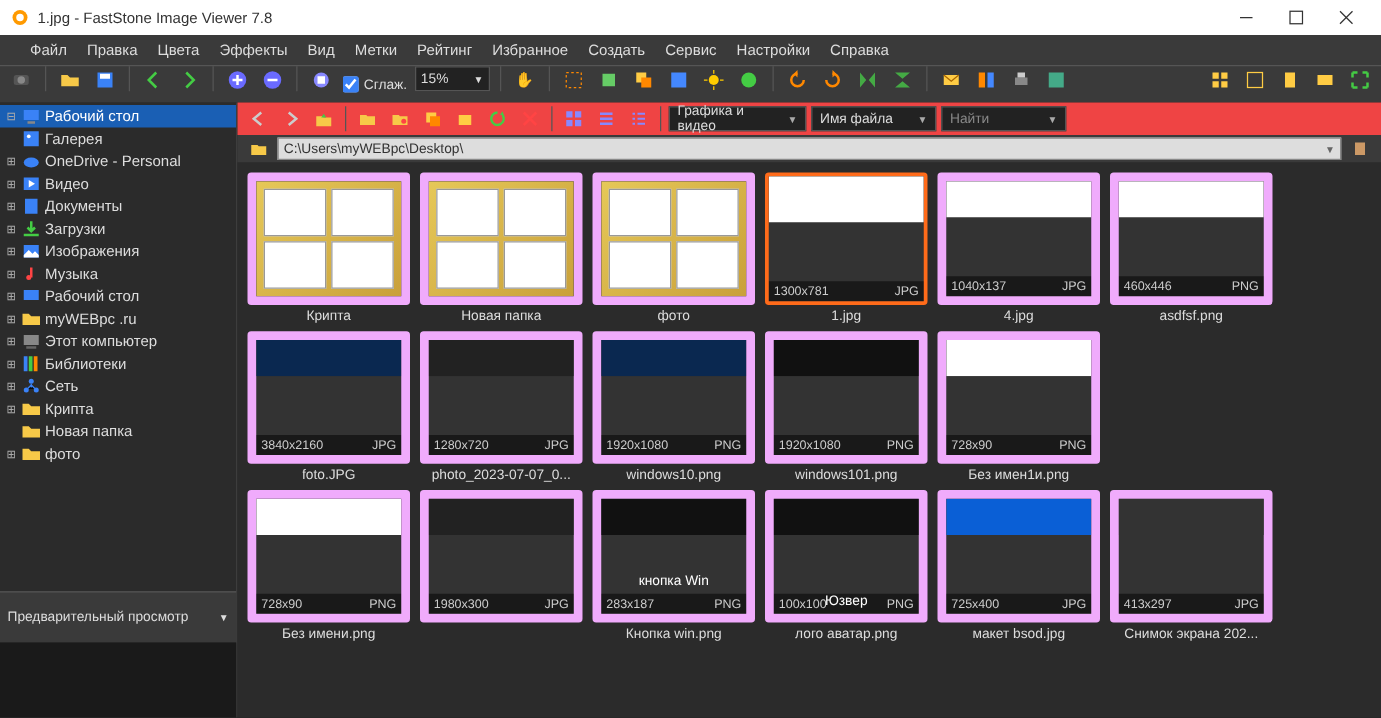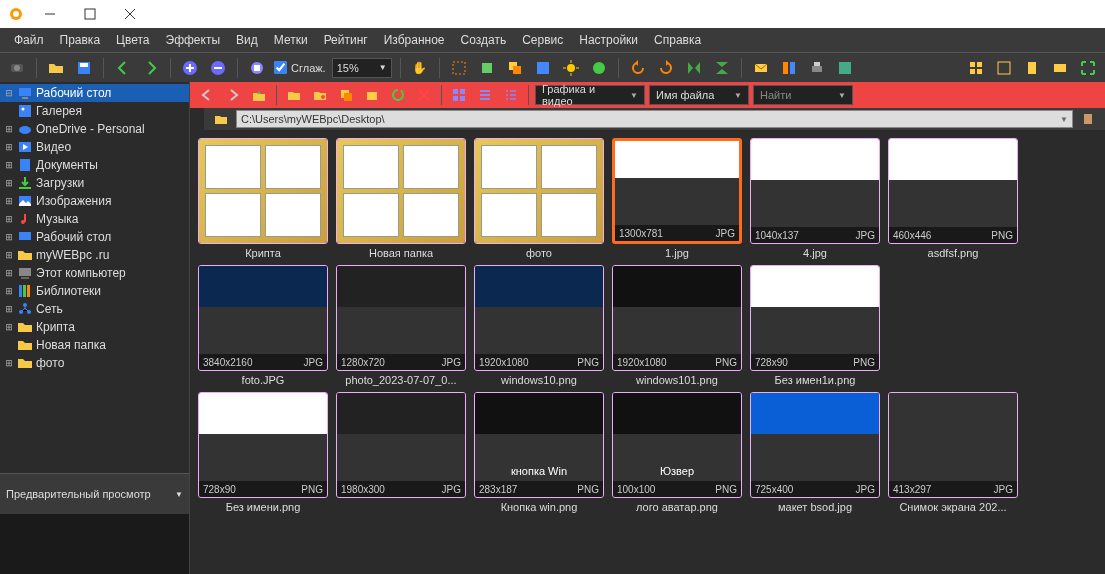--- a/index.html
+++ b/index.html
@@ -2,64 +2,65 @@
 <html><head>
 <meta charset="utf-8">
 <style>
 * { margin: 0; padding: 0; box-sizing: border-box; font-family: "Segoe UI", Tahoma, sans-serif; }
 body { width: 1105px; height: 574px; background: #2b2b2b; overflow: hidden; font-size: 12px; color: #ddd; }
 .titlebar { height: 28px; background: #fff; display: flex; align-items: center; padding: 0 8px; color: #333; }
 .titlebar .logo { width: 16px; height: 16px; margin-right: 6px; }
 .titlebar .title { flex: 1; font-size: 12px; }
 .titlebar .winbtn { width: 40px; height: 28px; display: flex; align-items: center; justify-content: center; cursor: pointer; }
 .titlebar .winbtn svg { width: 12px; height: 12px; }
-.menubar { height: 24px; background: #3a3a3a; display: flex; align-items: center; padding: 0 6px; }
+.menubar { height: 24px; background: #3a3a3a; display: flex; align-items: center; padding: 0 16px; }
 .menubar .menuitem { padding: 3px 8px; cursor: pointer; font-size: 12px; }
-.toolbar1 { height: 30px; background: #3a3a3a; border-top: 1px solid #555; display: flex; align-items: center; padding: 11px 6px; gap: 6px; }
+.toolbar1 { height: 30px; background: #3a3a3a; border-top: 1px solid #555; display: flex; padding: 0 6px; gap: 6px; }
 .toolbar1 .right { margin-left: auto; display: flex; gap: 6px; }
 .tbtn { width: 22px; height: 22px; display: flex; align-items: center; justify-content: center; cursor: pointer; border-radius: 2px; }
 .sep { width: 1px; height: 20px; background: #555; margin: 0 2px; }
 .cb { display: flex; align-items: center; gap: 4px; font-size: 11px; }
 .cb input { accent-color: #3a82f7; }
 .zoomsel { background: #222; color: #ddd; border: 1px solid #555; width: 60px; height: 20px; display: flex; align-items: center; padding: 0 4px; font-size: 11px; justify-content: space-between; }
 .mainwrap { display: flex; height: calc(100% - 82px); }
 .sidebar { width: 190px; background: #2b2b2b; border-right: 1px solid #444; display: flex; flex-direction: column; }
 .tree { flex: 1; overflow: auto; padding: 2px 0; }
 .treeitem { display: flex; align-items: center; padding: 1px 4px; cursor: pointer; font-size: 12px; gap: 3px; white-space: nowrap; }
 .treeitem.sel { background: #1a5fb4; color: #fff; }
 .treeexp { width: 10px; font-size: 9px; color: #aaa; display: flex; justify-content: center; }
 .treeicon { width: 16px; height: 16px; display: flex; align-items: center; justify-content: center; }
 .preview-header { background: #3a3a3a; padding: 14px 6px; font-size: 11px; border-top: 1px solid #555; display:flex; justify-content:space-between; align-items:center; }
 .preview-body { flex: 0 0 60px; background: #1a1a1a; }
 .content { flex: 1; display: flex; flex-direction: column; background: #2b2b2b; }
 .toolbar2 { height: 26px; background: #ef4444; display: flex; align-items: center; padding: 0 6px; gap: 4px; }
 .dropdown { background: #222; color: #ddd; border: 1px solid #555; height: 20px; display: flex; align-items: center; padding: 0 6px; font-size: 11px; gap: 8px; justify-content: space-between; }
 .dropdown .arrow { font-size: 8px; color: #aaa; }
-.pathbar { height: 22px; background: #3a3a3a; display: flex; align-items: center; padding: 0 6px; gap: 4px; margin-left: 14px; }
+.pathbar { height: 22px; background: #3a3a3a; display: flex; align-items: center; padding: 0 6px; gap: 4px; }
 .pathinput { flex: 1; background: #ddd; color: #333; border: 1px solid #888; height: 18px; padding: 0 4px; font-size: 11px; display: flex; align-items: center; justify-content: space-between; }
 .thumbs { flex: 1; overflow: auto; padding: 8px; background: #2b2b2b; }
 .thumbrow { display: flex; gap: 8px; margin-bottom: 6px; }
 .thumb { width: 130px; display: flex; flex-direction: column; align-items: center; }
-.thumbbox { width: 130px; height: 106px; border: 1px solid #f0abfc; border-radius: 3px; background: #333; display: flex; flex-direction: column; position: relative; overflow: hidden; }
+.thumbbox { width: 130px; height: 106px; border: 7px solid #f0abfc; border-radius: 3px; background: #333; display: flex; flex-direction: column; position: relative; overflow: hidden; }
 .thumbbox.sel { border: 3px solid #ff6b1a; }
 .thumbimg { flex: 1; display: flex; align-items: center; justify-content: center; overflow: hidden; }
 .thumbmeta { height: 16px; background: rgba(0,0,0,0.5); display: flex; justify-content: space-between; padding: 0 4px; font-size: 10px; color: #ccc; align-items: center; margin-top: 47px; }
 .folderthumb { background: linear-gradient(135deg,#e6c858,#c9a03a); flex: 1; display: grid; grid-template-columns: 1fr 1fr; grid-template-rows: 1fr 1fr; gap: 4px; padding: 6px; }
 .folderthumb > div { background: #fff; border: 1px solid #999; }
 .thumbname { font-size: 11px; color: #ddd; margin-top: 3px; max-width: 130px; overflow: hidden; text-overflow: ellipsis; white-space: nowrap; text-align: center; }
 .fakeimg { width: 100%; height: 100%; display: flex; align-items: center; justify-content: center; }
 </style>
 </head>
 <body>
 
 <div class="titlebar">
   <svg class="logo" viewBox="0 0 16 16">
       <circle cx="8" cy="8" r="6" fill="#ff9a00"></circle>
       <circle cx="8" cy="8" r="3" fill="#fff"></circle>
     </svg>
+  <div class="title">1.jpg  -  FastStone Image Viewer 7.8</div>
   <div class="winbtn">
       <svg viewBox="0 0 12 12">
         <line x1="1" y1="6" x2="11" y2="6" stroke="#333" stroke-width="1"></line>
       </svg>
     </div>
   <div class="winbtn">
       <svg viewBox="0 0 12 12">
         <rect x="1" y="1" width="10" height="10" fill="none" stroke="#333" stroke-width="1"></rect>
       </svg>
     </div>
@@ -701,21 +702,21 @@
                 <span>PNG</span>
               </div>
             </div>
             <div class="thumbname">Кнопка win.png</div>
           </div>
           <div class="thumb">
             <div class="thumbbox">
               <div class="thumbimg">
                 <div class="fakeimg" style="background:#111"></div>
               </div>
-              <div style="position:absolute;bottom:20px;width:100%;text-align:center;color:#fff;font-size:11px">Юзвер</div>
+              <div style="position:absolute;bottom:4px;width:100%;text-align:center;color:#fff;font-size:11px">Юзвер</div>
               <div class="thumbmeta">
                 <span>100x100</span>
                 <span>PNG</span>
               </div>
             </div>
             <div class="thumbname">лого аватар.png</div>
           </div>
           <div class="thumb">
             <div class="thumbbox">
               <div class="thumbimg">

